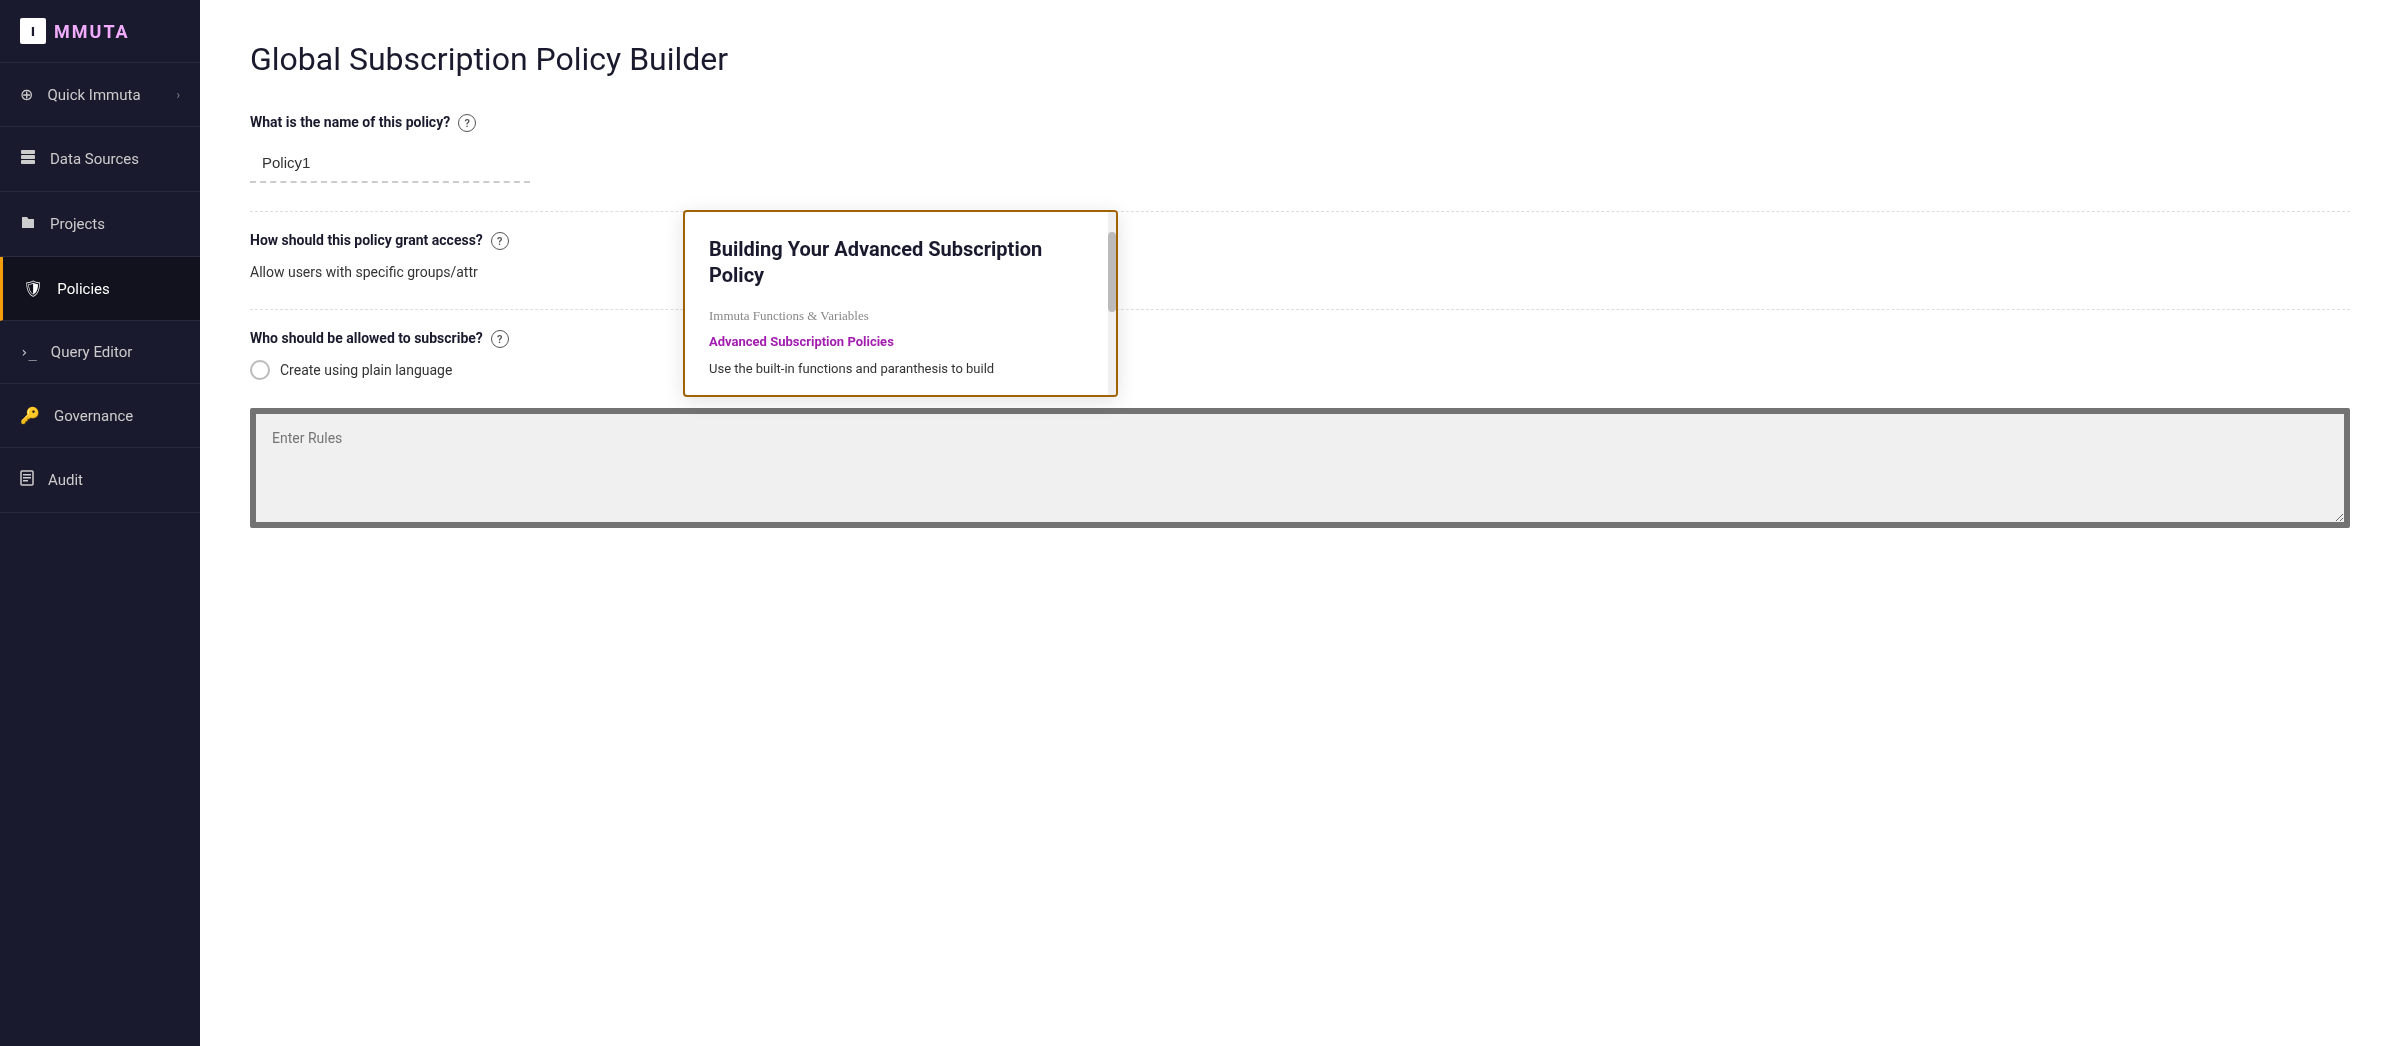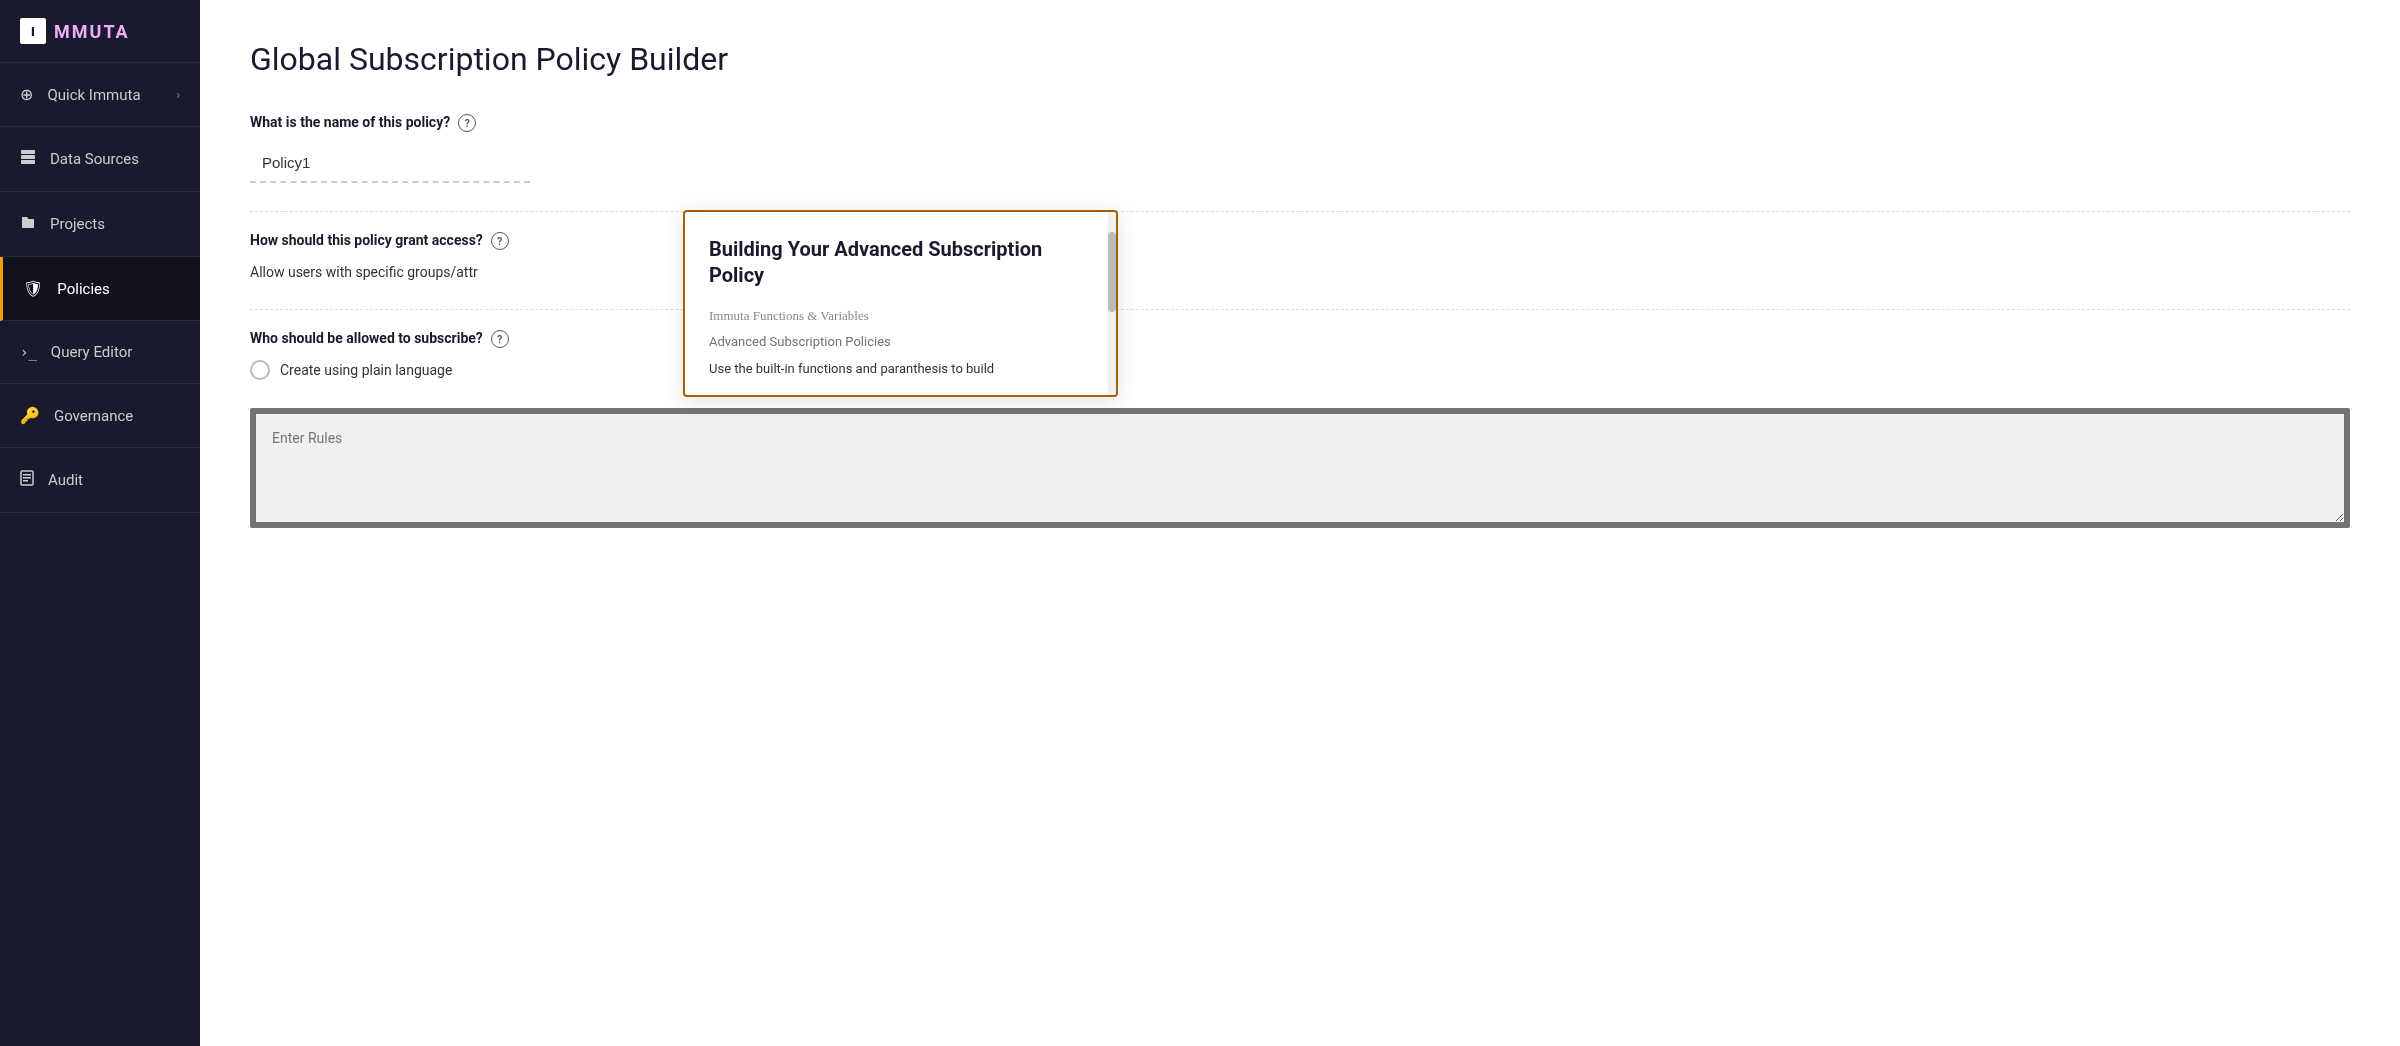--- a/index.html
+++ b/index.html
@@ -214,23 +214,23 @@
 
     .tooltip-text {
       font-size: 13px;
       color: #333;
       margin-bottom: 16px;
       line-height: 1.5;
     }
 
     .tooltip-section-label2 {
       font-size: 13px;
-      color: #737373;
+      color: #a21caf;
       margin-bottom: 10px;
-      font-weight: 400;
+      font-weight: 700;
     }
 
     .tooltip-text2 {
       font-size: 13px;
       color: #333;
       line-height: 1.5;
       padding-bottom: 16px;
     }
 
     .tooltip-scrollbar {

